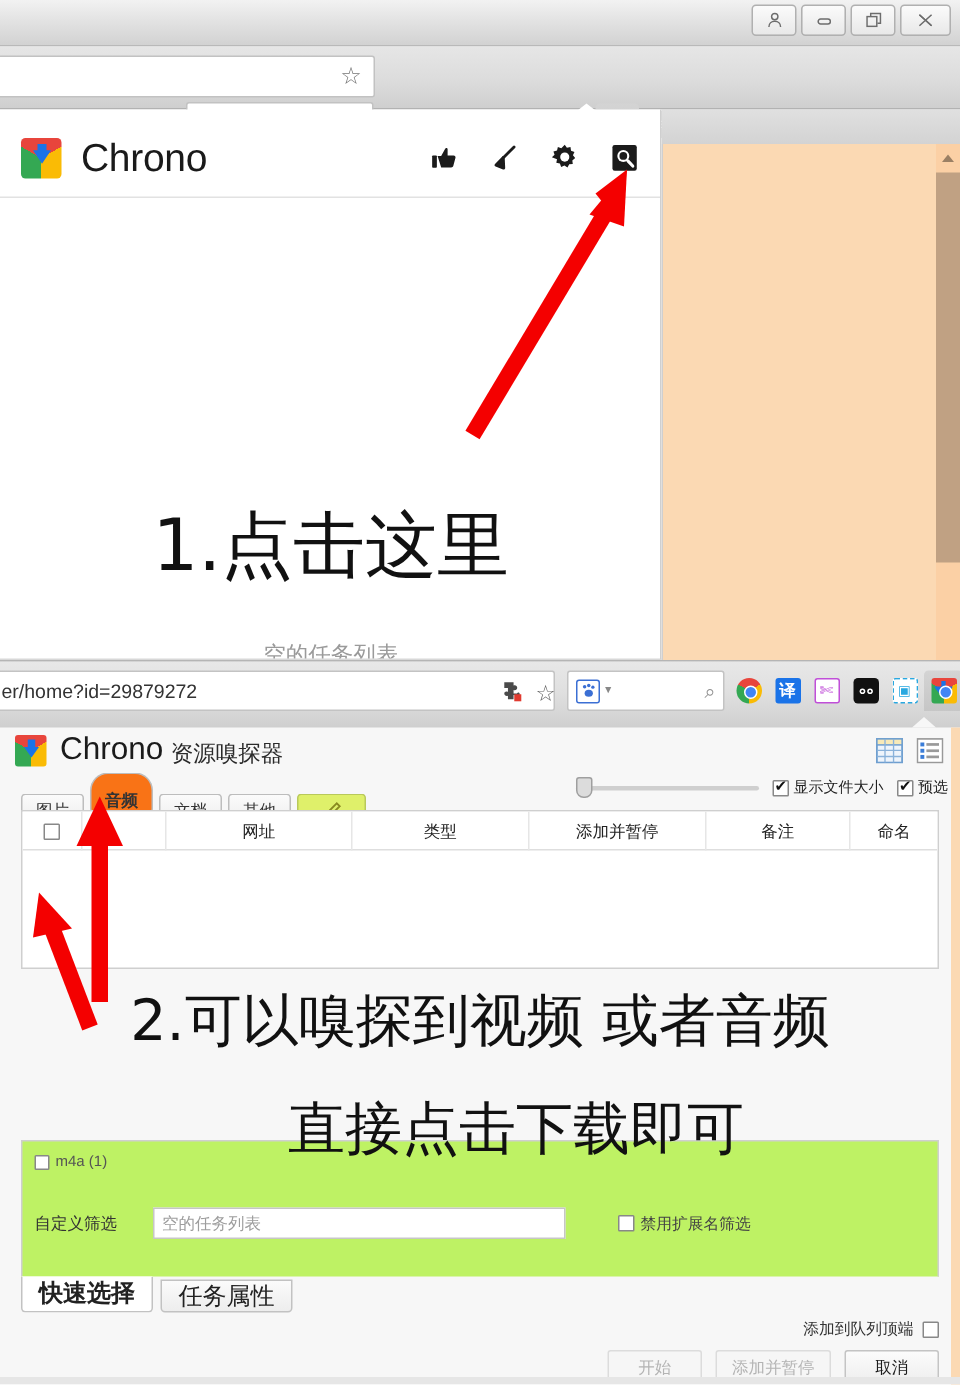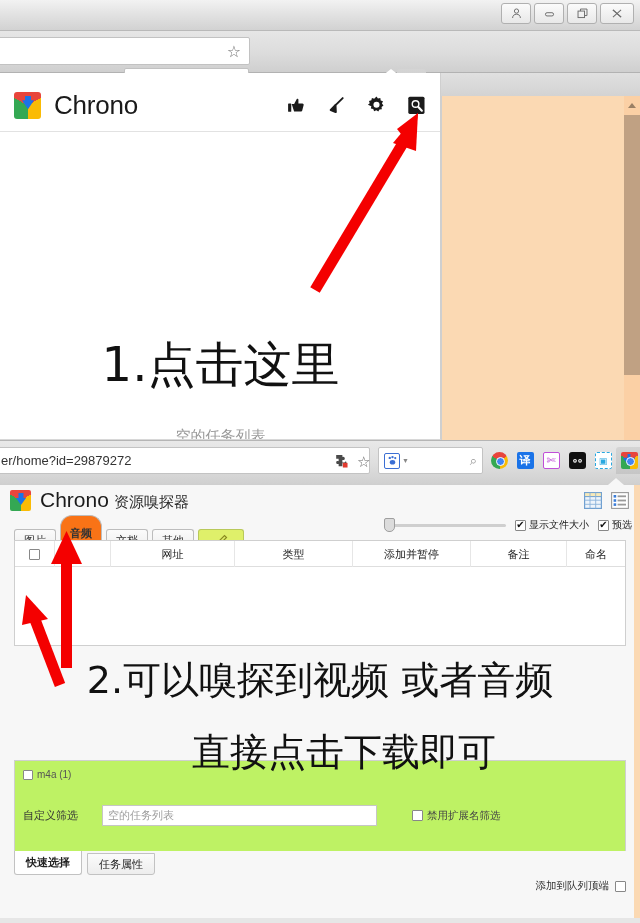--- a/index.html
+++ b/index.html
@@ -312,21 +312,21 @@
   .filter-input {
     width: 275px; height: 21px; border:1px solid #c6c6c6; background:#fff;
     font-size:11px; color:#9d9d9d; padding:0 5px; display:flex;align-items:center;
   }
   .filter-cbx { display:flex;align-items:center;gap:4px;font-size:10.5px;color:#444; margin-left:11px;}
 
   .sn-lowtabs {
     position:absolute; left:14px; top:366px; display:flex; align-items:flex-end; gap:5px;
   }
   .ltab {
-    height: 22px; padding: 0 11px; font-size:11px; color:#222;
+    height: 22px; padding: 0 11px; font-size:16px; color:#222;
     background: linear-gradient(180deg,#fbfbfb,#ededed);
     border:1px solid #c2c2c2; border-radius:0 0 3px 3px;
     display:flex;align-items:center;
   }
   .ltab.active { background:#fff; font-weight:bold; border-top:none; height:24px; }
 
   .sn-footer {
     position:absolute; left:0; top:394px; width:640px; height:45px;
   }
   .queue-row {
@@ -660,20 +660,25 @@
     <div class="sn-lowtabs">
       <div class="ltab active">快速选择</div>
       <div class="ltab">任务属性</div>
     </div>
 
     <div class="sn-footer">
       <div class="queue-row">
         <span>添加到队列顶端</span>
         <span class="cb"></span>
       </div>
+      <div class="btn-row">
+        <div class="btn disabled">开始</div>
+        <div class="btn disabled">添加并暂停</div>
+        <div class="btn">取消</div>
+      </div>
     </div>
 
     <div class="sn-bottom-edge"></div>
   </div>
 
   <div class="note-big1">2.可以嗅探到视频 或者音频</div>
   <div class="note-big2">直接点击下载即可</div>
 
   <svg class="arrow" style="left:48px; top:528px;" width="40" height="140" viewBox="0 0 40 140">
     <rect x="13" y="30" width="11" height="110" fill="#f40000"></rect>

